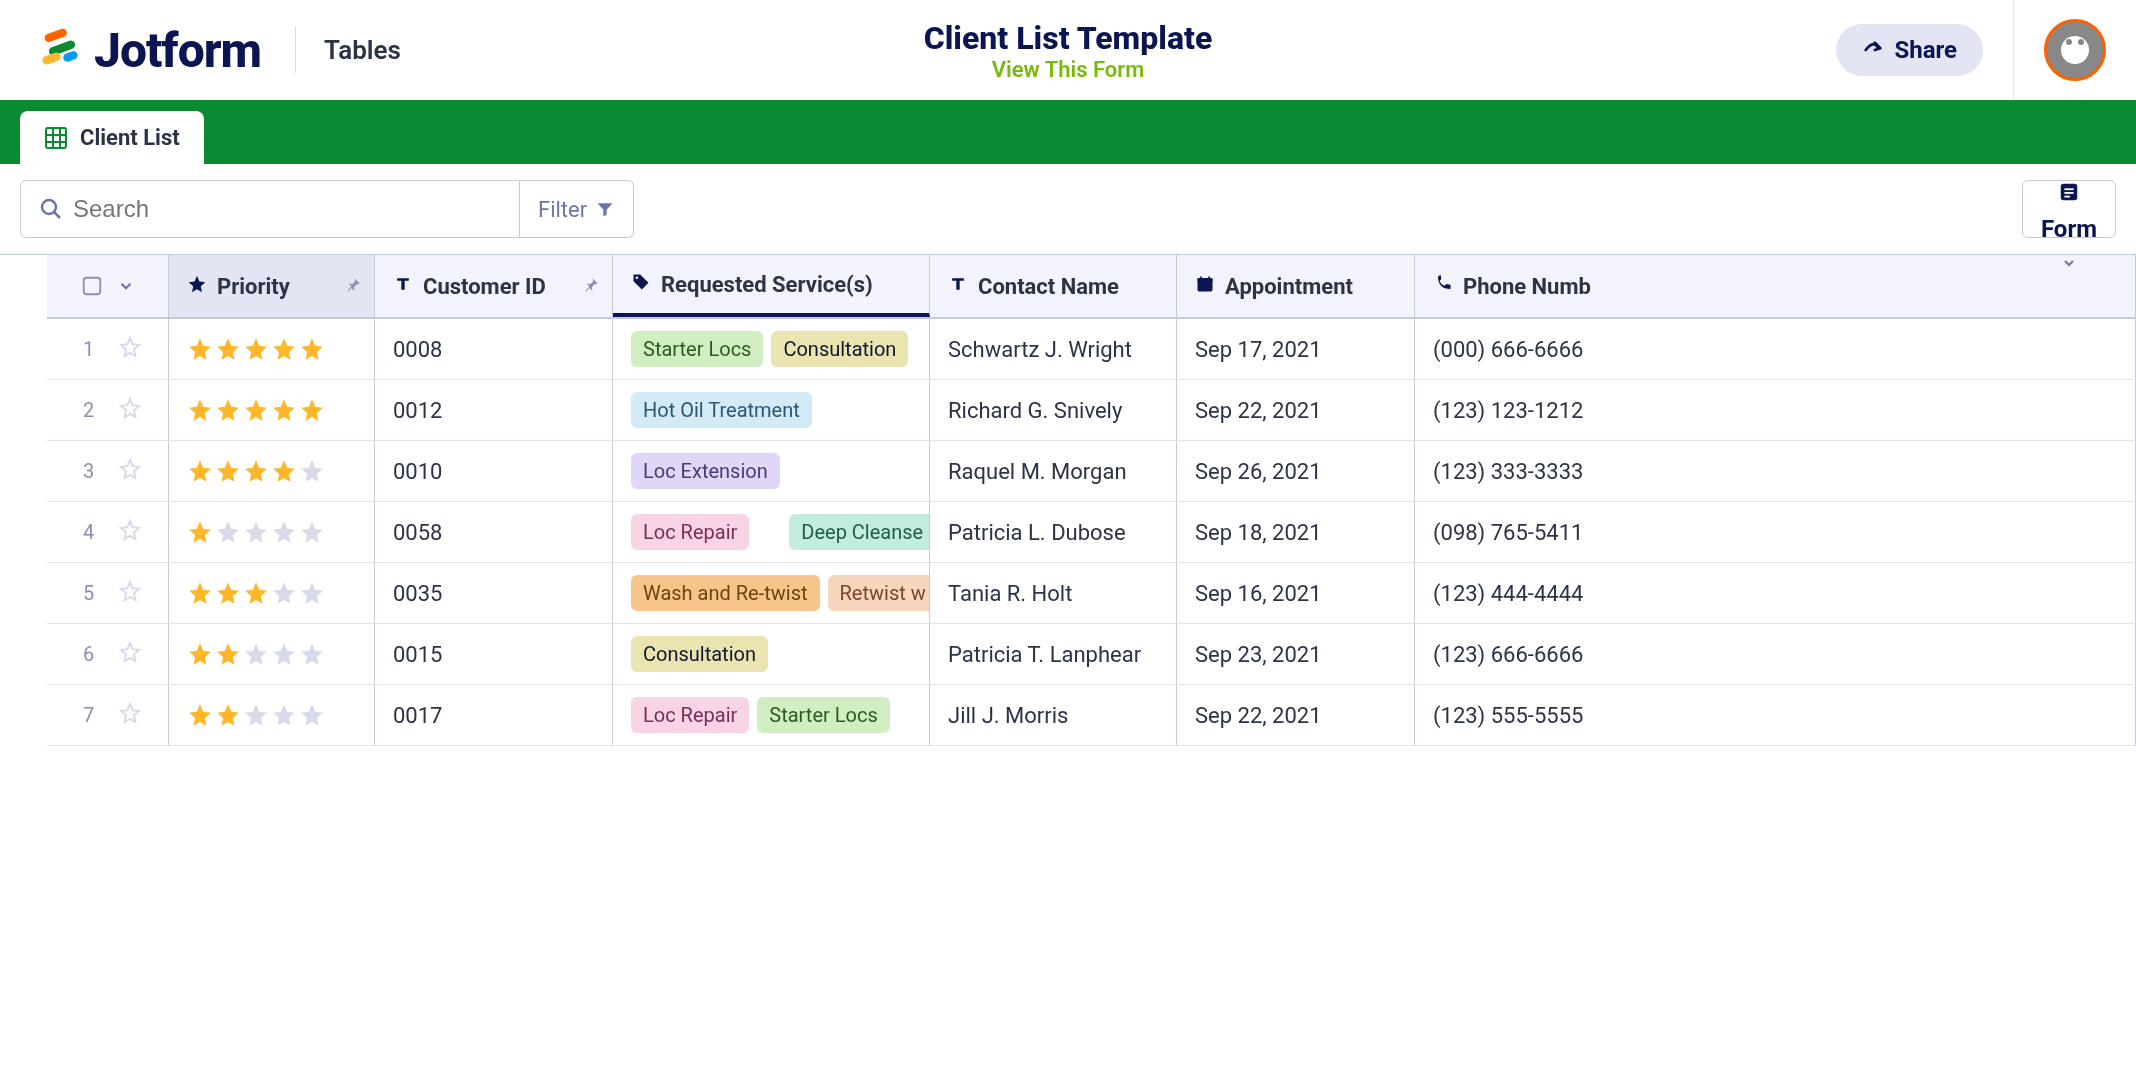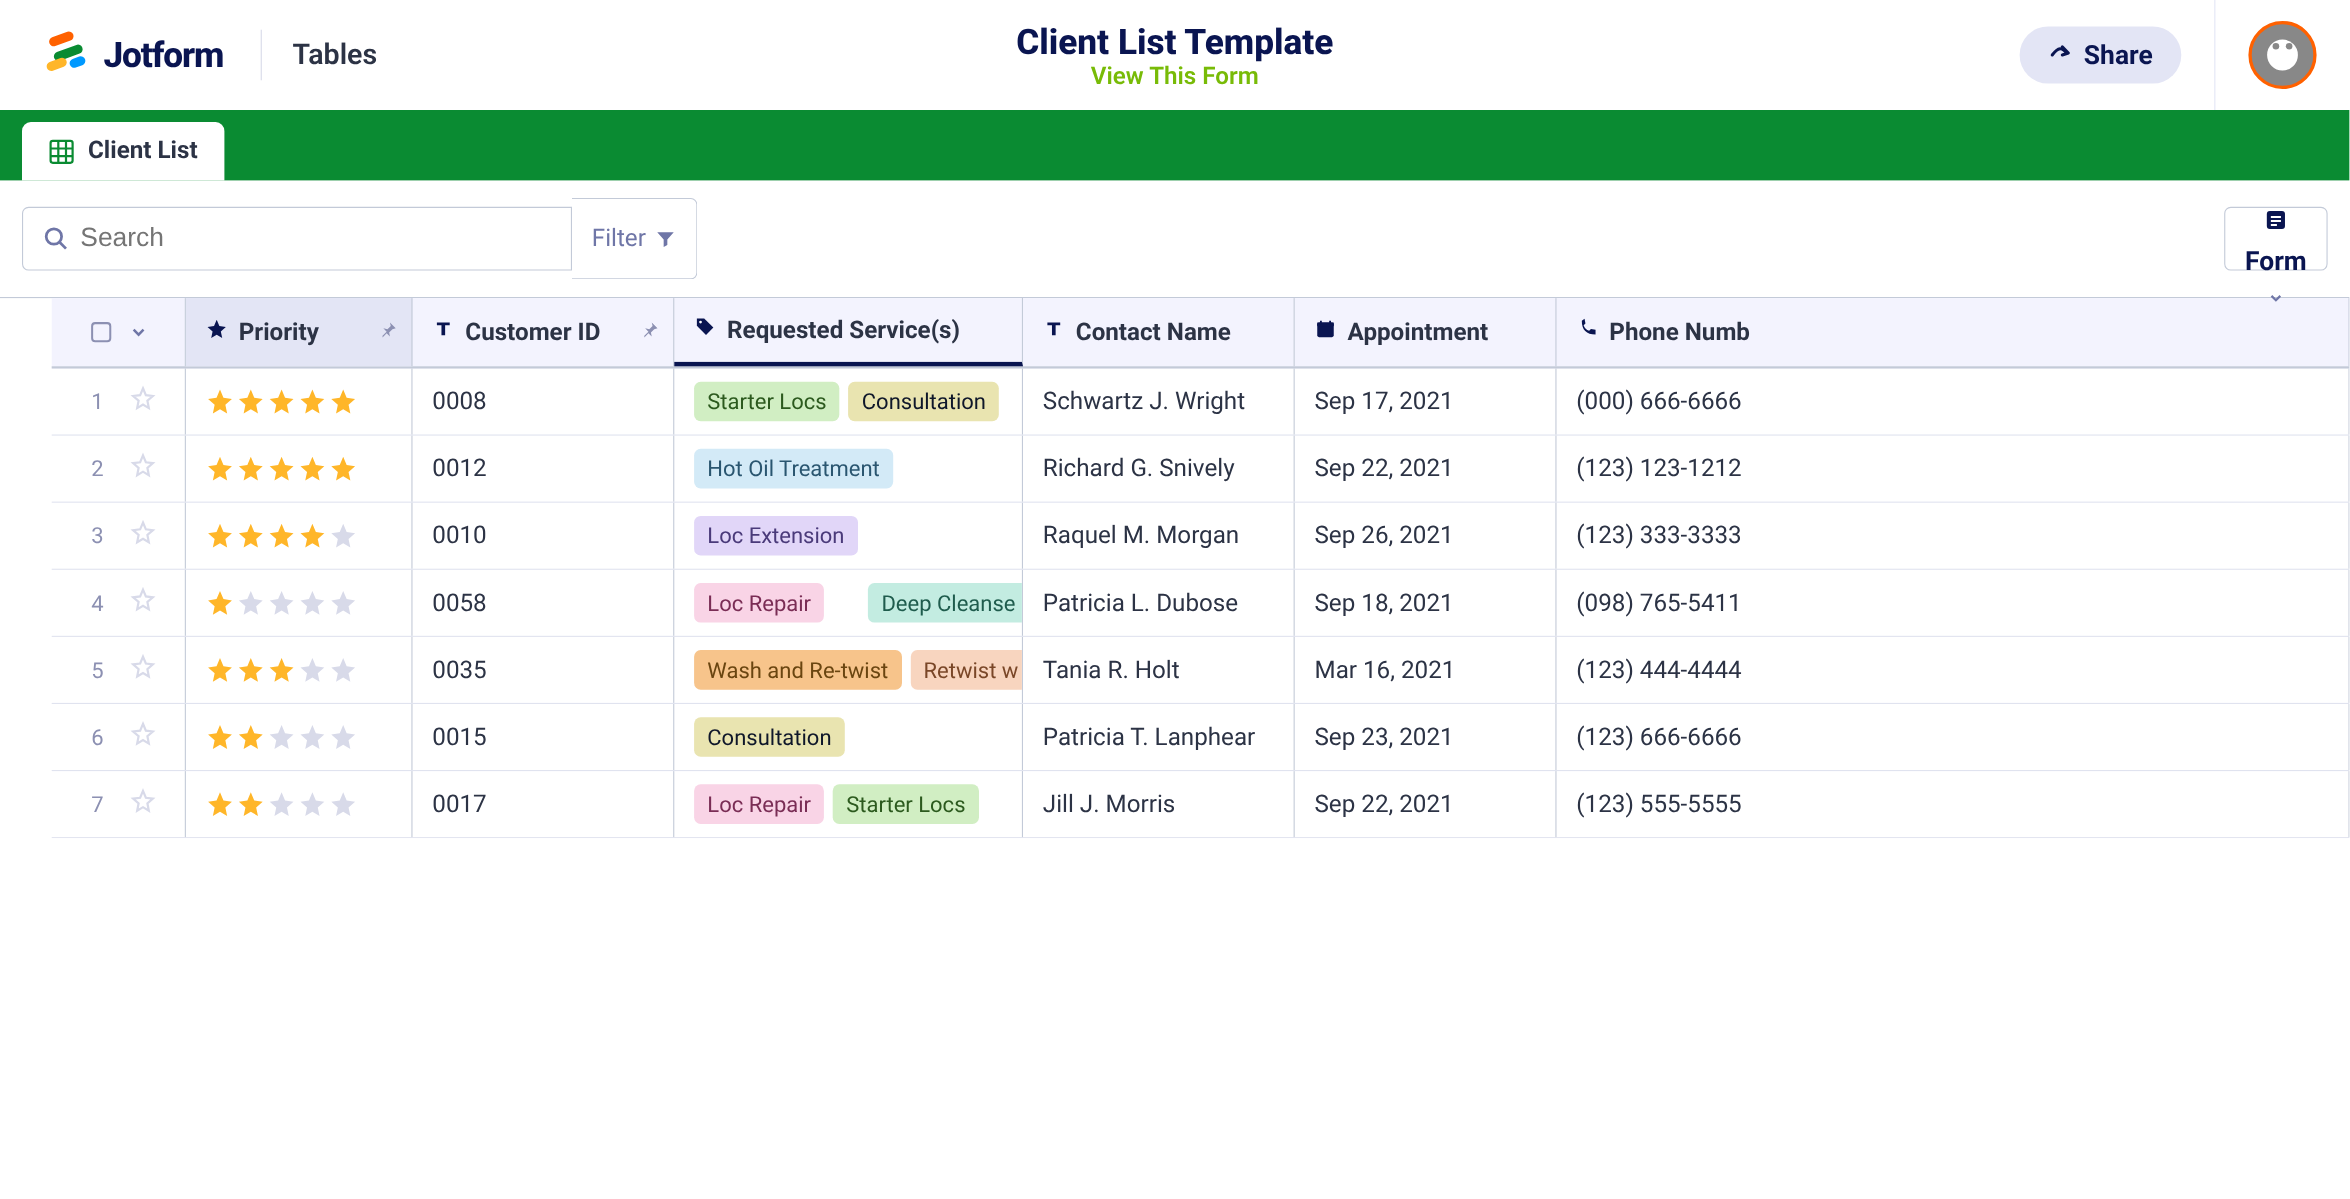--- a/index.html
+++ b/index.html
@@ -2,42 +2,42 @@
 <html><head>
 <meta charset="utf-8">
 <style>
   * { box-sizing: border-box; margin: 0; padding: 0; }
   body { font-family: -apple-system, BlinkMacSystemFont, "Segoe UI", Roboto, Helvetica, Arial, sans-serif; background: #fff; color: #2c3345; width: 2136px; }
   
   
   .header { display: flex; align-items: center; height: 100px; padding: 0 30px 0 40px; background: #fff; }
   .logo-block { display: flex; align-items: center; gap: 12px; }
   .logo-mark svg { width: 42px; height: 42px; }
-  .logo-word { font-size: 32px; font-weight: 800; color: #0a1551; letter-spacing: -1px; }
+  .logo-word { font-size: 48px; font-weight: 800; color: #0a1551; letter-spacing: -1px; }
   .vdiv { width: 1px; height: 46px; background: #d8dae9; margin: 0 28px 0 34px; }
   .nav-tables { font-size: 26px; font-weight: 600; color: #2c3345; cursor: pointer; }
   .center-title { position: absolute; left: 50%; transform: translateX(-50%); text-align: center; }
   .page-title { font-size: 32px; font-weight: 800; color: #0a1551; }
   .view-link { font-size: 22px; font-weight: 600; color: #78bb07; cursor: pointer; }
   .header-right { margin-left: auto; display: flex; align-items: center; gap: 30px; }
   .share-btn { display:flex; align-items:center; gap:10px; background:#e3e5f5; border-radius: 28px; padding: 12px 26px; font-size: 24px; font-weight:700; color:#0a1551; cursor:pointer; }
   .vdiv2 { width:1px; height:100px; background:#e3e5f5; }
   .avatar { width:62px; height:62px; border-radius:50%; border:3px solid #ff6100; background:#888; display:flex; align-items:center; justify-content:center; cursor:pointer; }
 
   
   .tabstrip { background:#0a8b32; height: 64px; display:flex; align-items:flex-end; padding-left: 20px; }
   .tab { background:#fff; border-radius: 8px 8px 0 0; padding: 14px 24px; display:flex; align-items:center; gap:12px; font-size:22px; font-weight:700; color:#2c3345; cursor:pointer; }
   .tab svg { display:block; }
 
   
   .toolbar { display:flex; align-items:center; padding: 16px 20px; gap: 0; }
   .search-wrap { display:flex; align-items:center; }
   .search-box { width: 500px; height: 58px; border:1px solid #c3cad8; border-radius: 6px 0 0 6px; display:flex; align-items:center; padding: 0 18px; gap:10px; }
   .search-box input { border:none; outline:none; font-size: 24px; color:#6f76a7; width: 100%; }
-  .filter-btn { height:74px; border:1px solid #c3cad8; border-left:none; border-radius:0 6px 6px 0; padding: 0 18px; display:flex; align-items:center; gap:8px; font-size:22px; color:#6f76a7; cursor:pointer; background:#fff;}
+  .filter-btn { height:58px; border:1px solid #c3cad8; border-left:none; border-radius:0 6px 6px 0; padding: 0 18px; display:flex; align-items:center; gap:8px; font-size:22px; color:#6f76a7; cursor:pointer; background:#fff;}
   .spacer { flex:1; }
   .form-btn { height:58px; border:1px solid #c3cad8; border-radius:6px; padding:0 18px; display:flex; align-items:center; gap:12px; font-size:24px; font-weight:700; color:#0a1551; cursor:pointer; background:#fff;flex-direction:column;}
 
   
   .grid { border-top:1px solid #c3cad8;padding-left:47px; }
   .grid-head { display:flex; background:#f3f3fe; border-bottom:2px solid #c3cad8; }
   .cell { border-right:1px solid #c3cad8; display:flex; align-items:center; padding: 0 18px; height: 58px; font-size:22px; color:#2c3345; }
   .hcell { height: 62px; font-weight:700; position:relative; }
   .hcell.sorted { background:#e3e5f5; }
   .hcell.active { border-bottom: 4px solid #0a1551; }
@@ -385,21 +385,21 @@
               <path d="M12 2l2.9 6.9L22 10l-5.5 4.8L18 22l-6-3.6L6 22l1.5-7.2L2 10l7.1-1.1z"></path>
             </svg>
           </span>
         </div>
         <div class="cell c-custid">0035</div>
         <div class="cell c-services">
           <span class="tag tag-orange">Wash and Re-twist</span>
           <span class="tag tag-peach">Retwist w</span>
         </div>
         <div class="cell c-contact">Tania R. Holt</div>
-        <div class="cell c-appt">Mar 16, 2021</div>
+        <div class="cell c-appt">Sep 16, 2021</div>
         <div class="cell c-phone">(123) 444-4444</div>
       </div>
       <div class="grid-row">
         <div class="cell c-idx">
           <span class="rownum">6</span>
           <span class="rowstar"><svg width="24" height="24" viewBox="0 0 24 24" fill="none" stroke="#d8dae9" stroke-width="2">
               <path d="M12 3l2.6 6.2L21 10l-5 4.3L17.3 21 12 17.8 6.7 21 8 14.3 3 10l6.4-.8z"></path>
             </svg></span>
         </div>
         <div class="cell c-priority">

